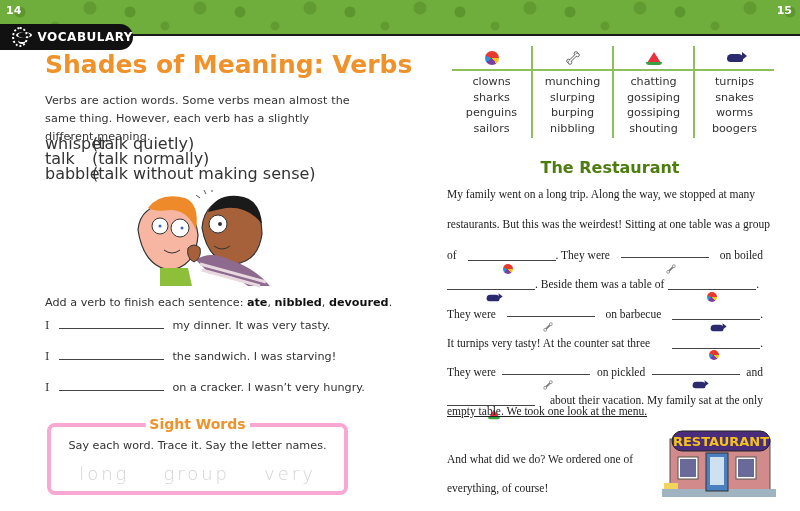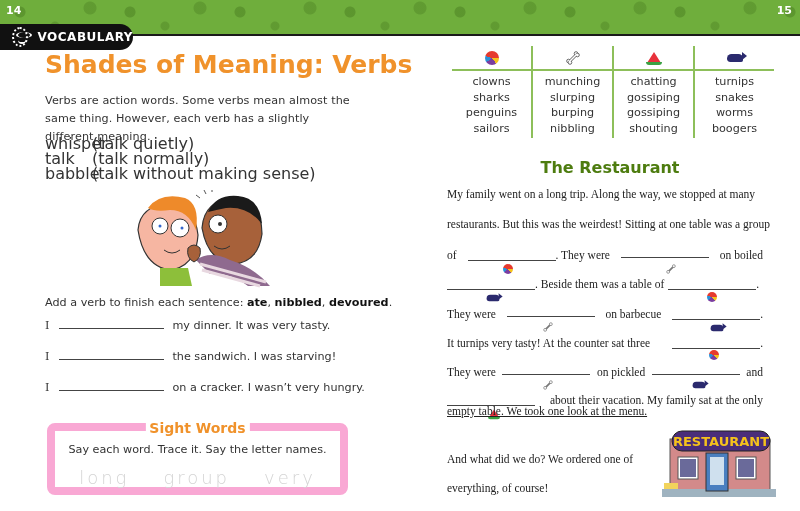--- a/index.html
+++ b/index.html
@@ -56,21 +56,21 @@
   .illustration { position: absolute; left: 130px; top: 190px; width: 150px; height: 100px; }
 
   .instr { position: absolute; left: 45px; top: 296px; font-size: 11.2px; }
   .instr b { color: #111; }
   .sentence { position: absolute; left: 45px; font-size: 11.2px; display: flex; align-items: flex-end; }
   .sentence .blank { display: inline-block; width: 105px; border-bottom: 1px solid #444; margin: 0 8px 3px 10px; height: 10px; }
   .sentence .serifI { font-family: "DejaVu Serif", serif; }
 
   .sight-box {
     position: absolute; left: 47px; top: 423px; width: 301px; height: 72px;
-    border: 8px solid #f9a8d4; border-radius: 8px;
+    border: 4px solid #f9a8d4; border-radius: 8px;
   }
   .sight-title {
     position: absolute; left: 50%; top: -11px; transform: translateX(-50%);
     background: #fff; padding: 0 4px; color: #f0922b; font-weight: bold; font-size: 14px;
     white-space: nowrap;
   }
   .sight-instr { position: absolute; left: 0; right: 0; top: 12px; text-align: center; font-size: 11.2px; }
   .sight-words {
     position: absolute; left: 0; right: 0; top: 36px; display: flex; justify-content: center; gap: 34px;
     font-family: "DejaVu Sans", sans-serif; font-size: 18px; letter-spacing: 3px; color: #d4d4d4; font-weight: 300;

